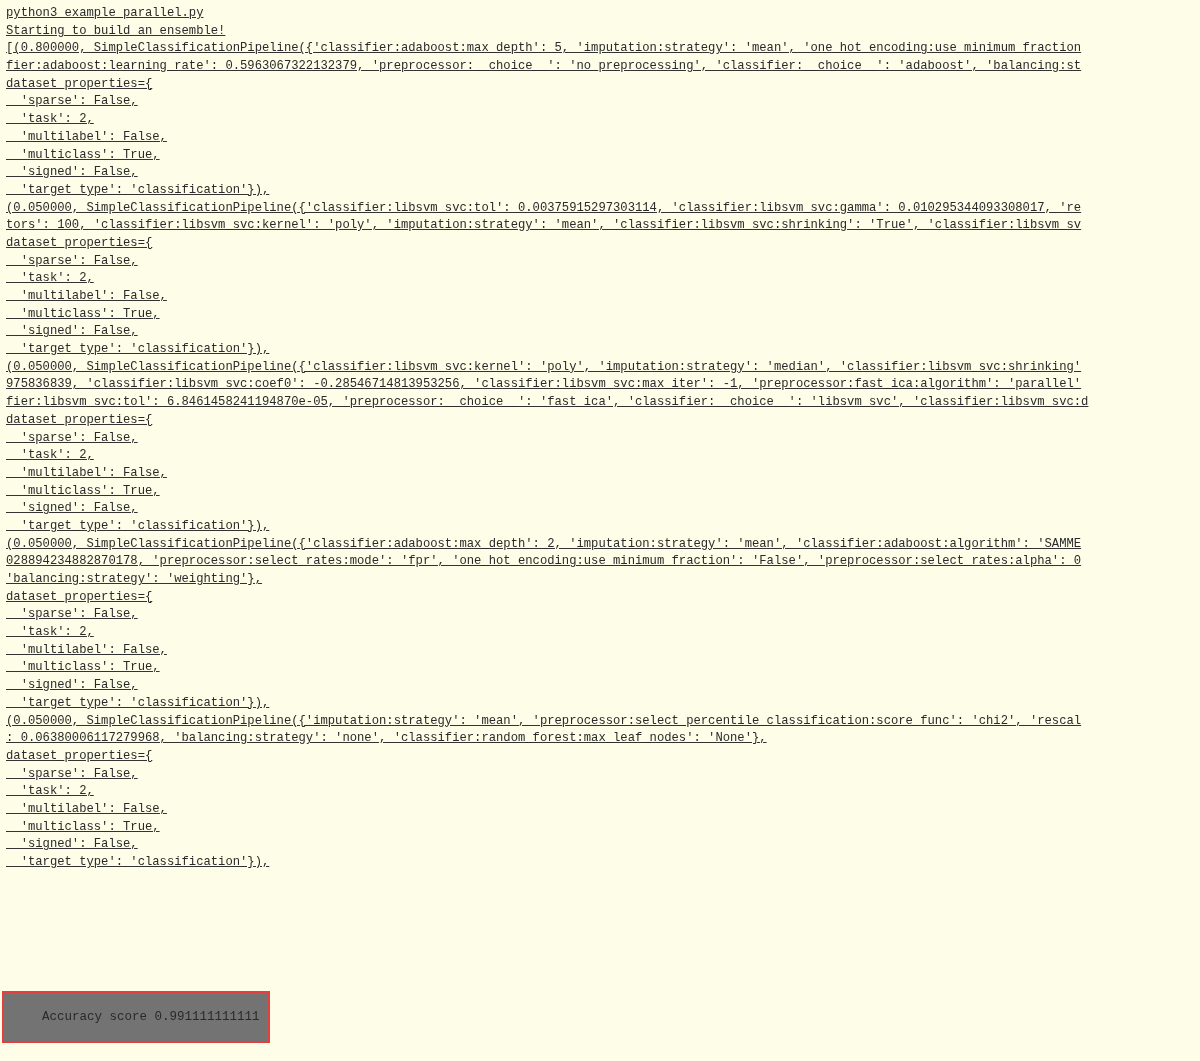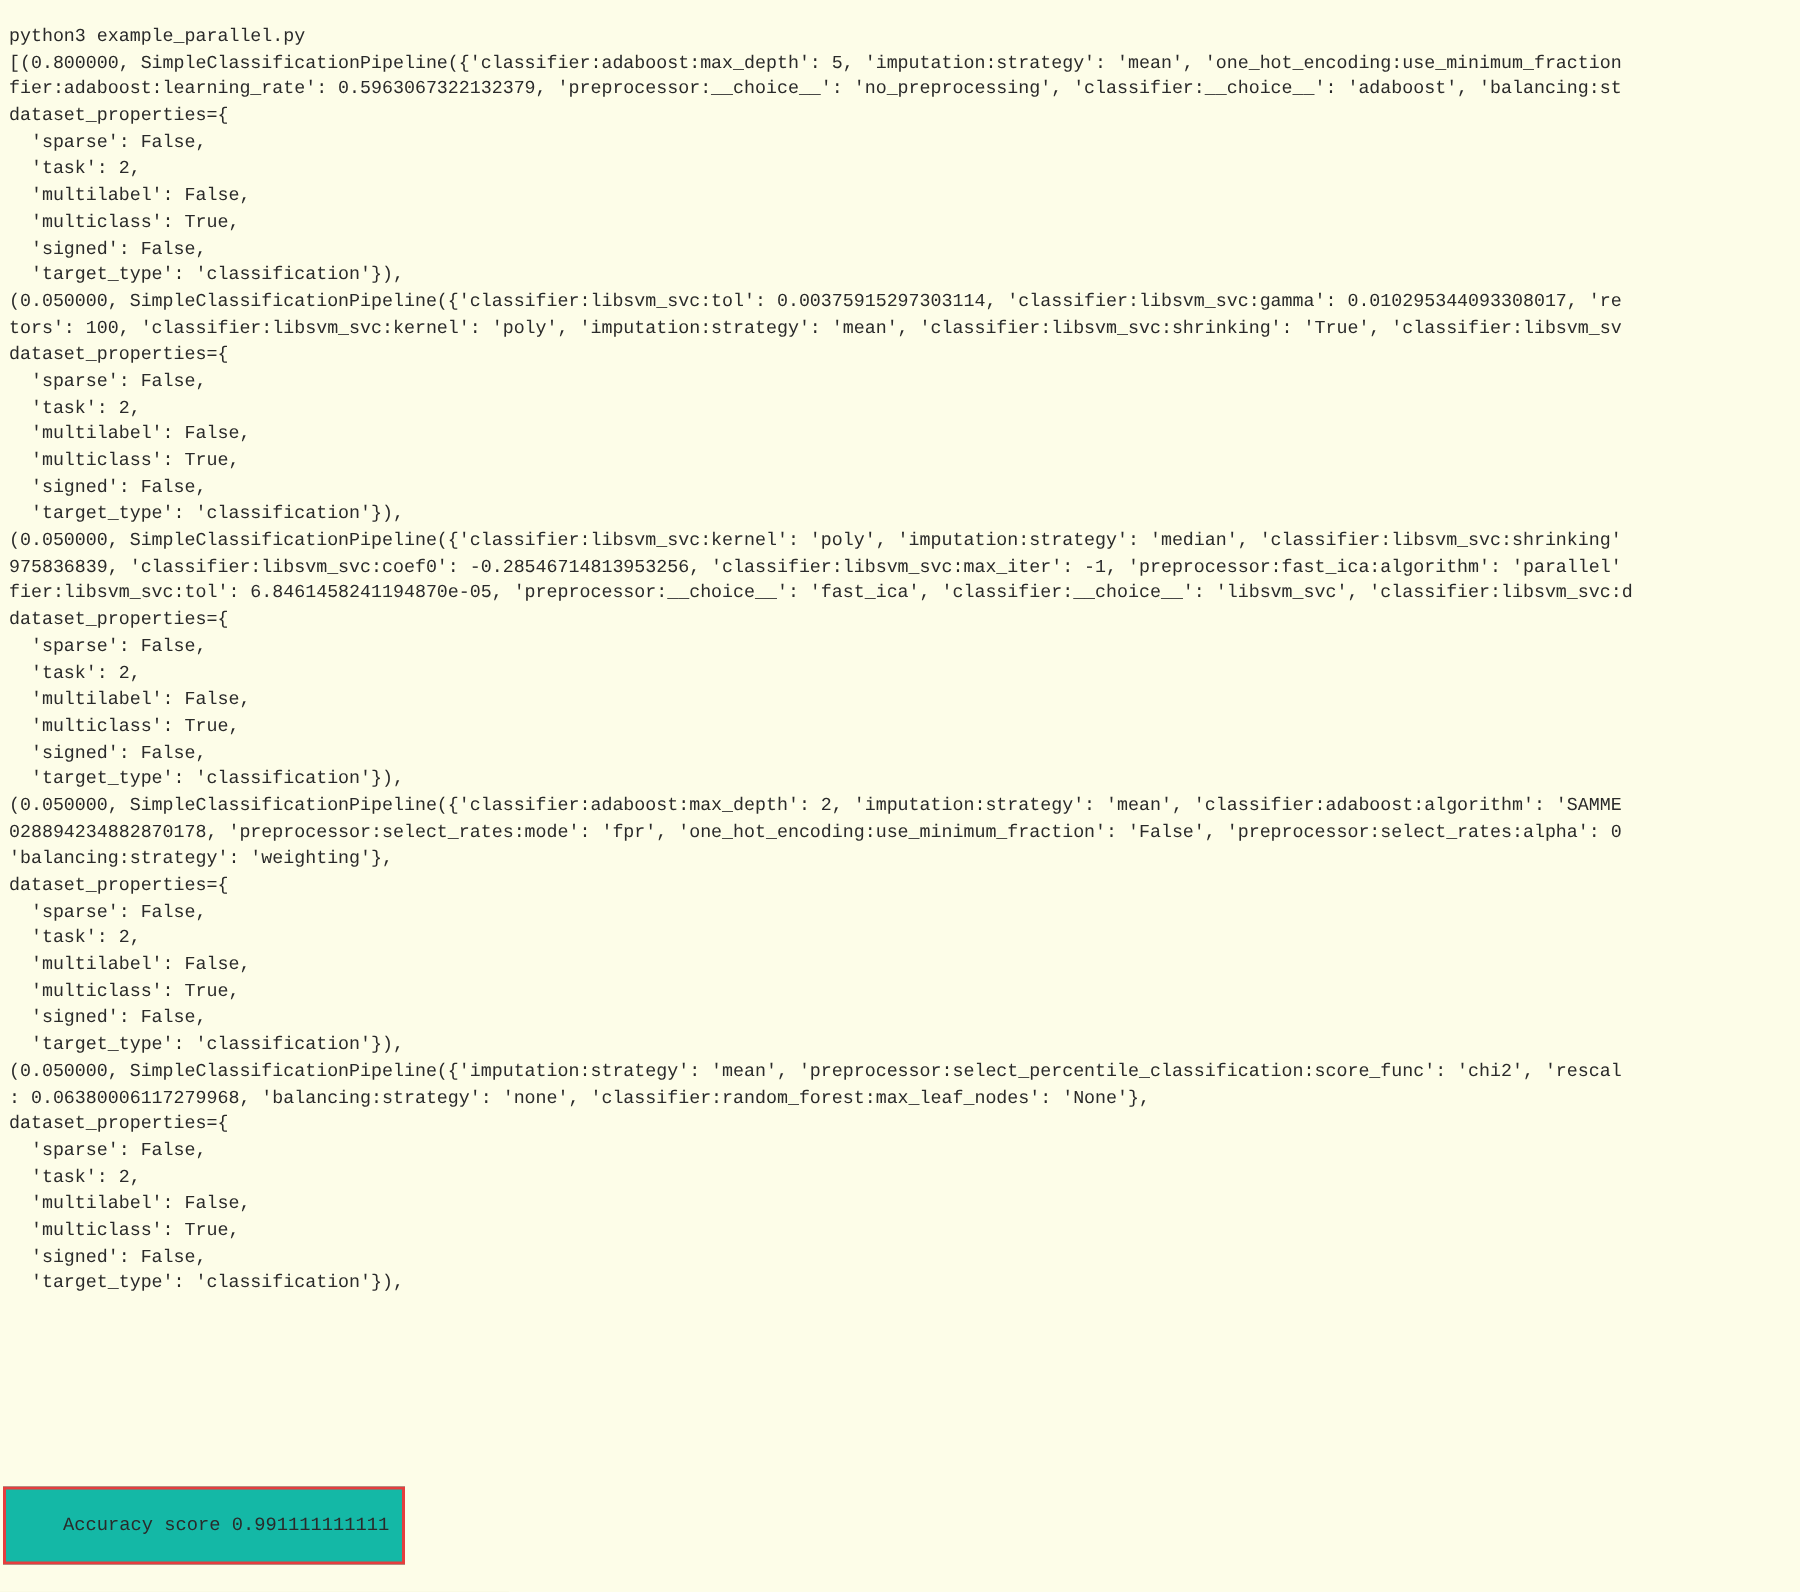--- a/index.html
+++ b/index.html
@@ -15,51 +15,53 @@
       color: #333;
       width: 1200px;
       min-height: 1061px;
       overflow: hidden;
     }
 
     #terminal {
       background-color: #fdfde8;
       width: 1200px;
       min-height: 1061px;
-      padding: 16px 6px;
+      padding: 5px 6px;
       position: relative;
       overflow: hidden;
+      text-decoration: underline;
     }
 
     .line {
       white-space: pre;
       line-height: 1.45;
       font-size: 12.2px;
       color: #2a2a2a;
     }
 
     .accuracy-box {
       position: absolute;
       bottom: 18px;
       left: 2px;
       border: 2px solid #e53e3e;
       padding: 3px 8px;
-      background-color: #14b8a6;
+      background-color: #737373;
       color: #2a2a2a;
       font-family: 'Courier New', Courier, monospace;
       font-size: 12.5px;
       white-space: pre;
     }
   </style>
 </head>
 <body>
 
 <div id="terminal">
   <div id="lines-container">
       <div class="line">python3 example_parallel.py</div>
+      <div class="line">Starting to build an ensemble!</div>
       <div class="line">[(0.800000, SimpleClassificationPipeline({'classifier:adaboost:max_depth': 5, 'imputation:strategy': 'mean', 'one_hot_encoding:use_minimum_fraction</div>
       <div class="line">fier:adaboost:learning_rate': 0.5963067322132379, 'preprocessor:__choice__': 'no_preprocessing', 'classifier:__choice__': 'adaboost', 'balancing:st</div>
       <div class="line">dataset_properties={</div>
       <div class="line">  'sparse': False,</div>
       <div class="line">  'task': 2,</div>
       <div class="line">  'multilabel': False,</div>
       <div class="line">  'multiclass': True,</div>
       <div class="line">  'signed': False,</div>
       <div class="line">  'target_type': 'classification'}),</div>
       <div class="line">(0.050000, SimpleClassificationPipeline({'classifier:libsvm_svc:tol': 0.00375915297303114, 'classifier:libsvm_svc:gamma': 0.010295344093308017, 're</div>

